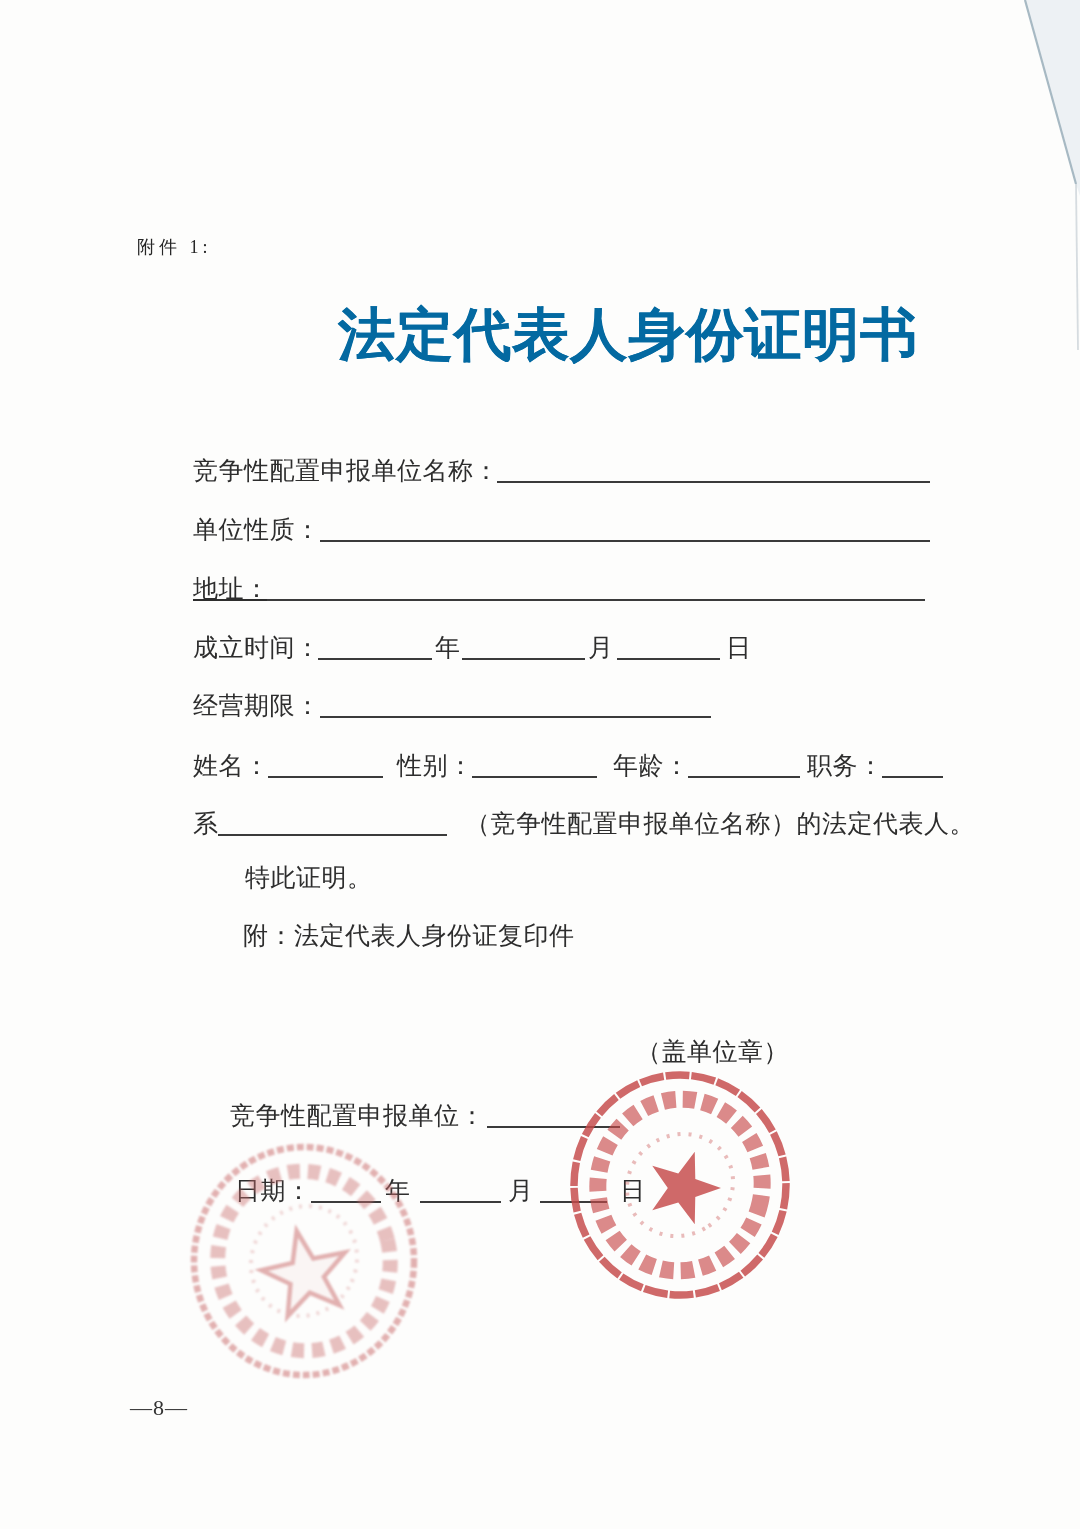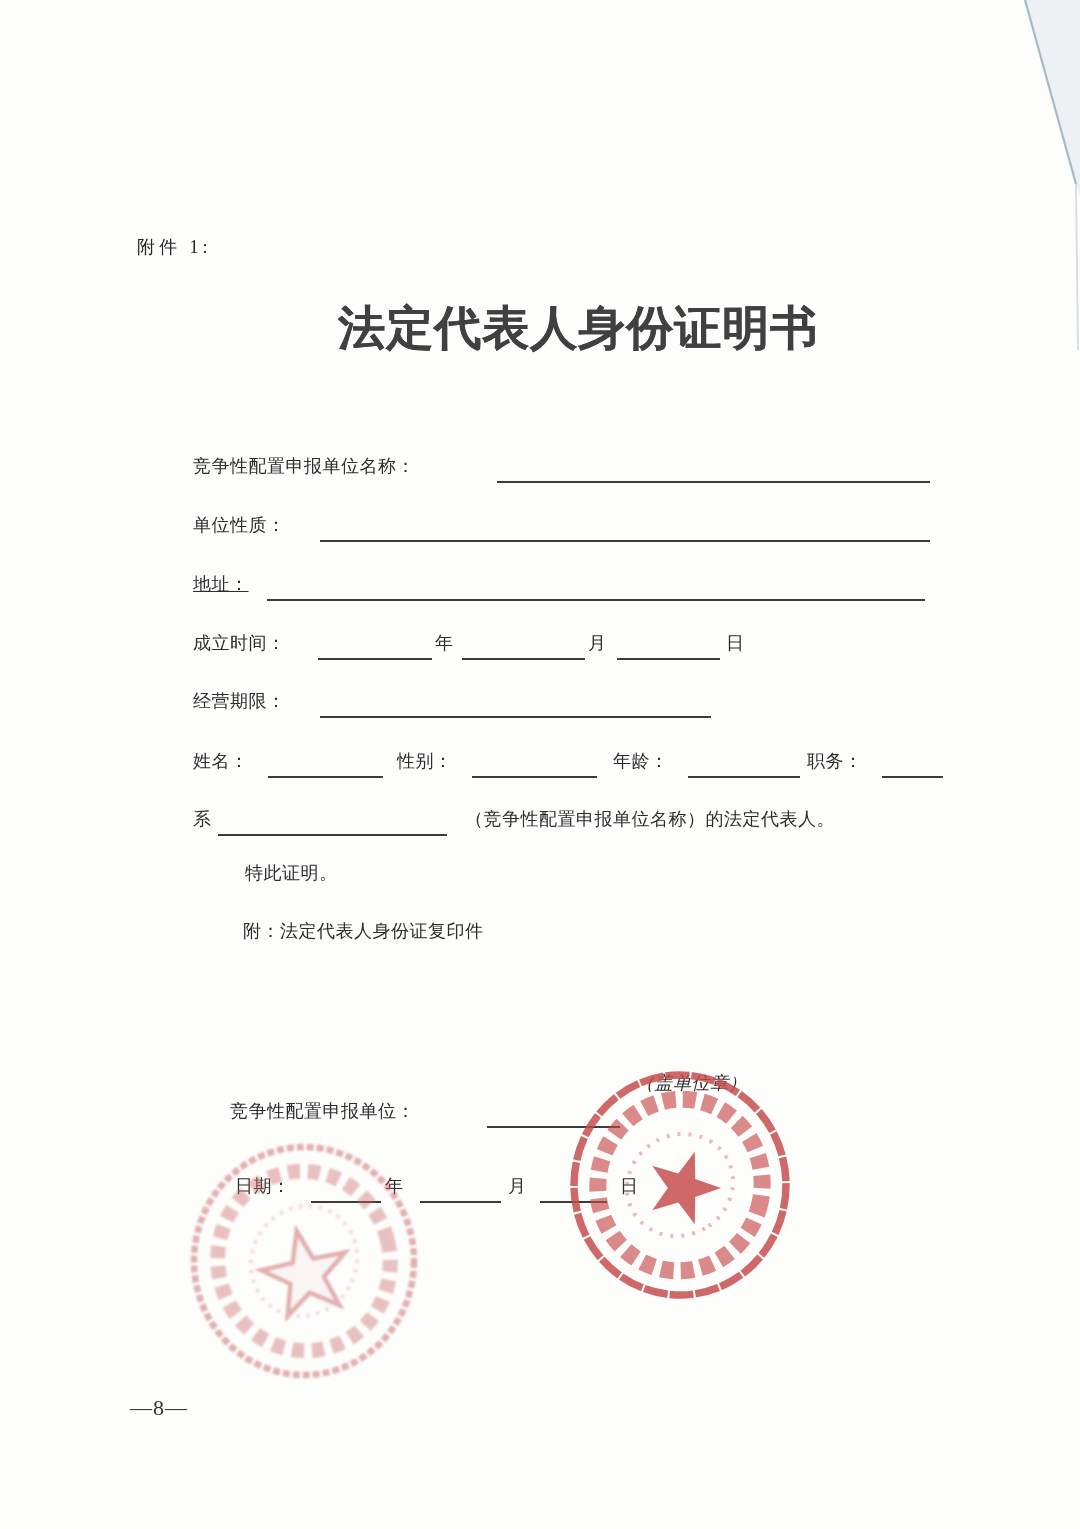--- a/index.html
+++ b/index.html
@@ -6,29 +6,29 @@
   html,body { width:1080px; }
   body { font-family:"Liberation Serif","DejaVu Serif",serif; background:#e8e8e8; }
 
   .page {
     position:relative; width:1080px; height:1529px;
     background:#fdfdfc; overflow:hidden;
   }
 
   
   .t {
-    position:absolute; font-size:18px; color:#2d2d2d;
+    position:absolute; font-size:25px; color:#2d2d2d;
     white-space:nowrap; line-height:1.25; letter-spacing:0.5px;
   }
   
   .bl { position:absolute; height:0; border-bottom:2px solid #3b3b3b; }
 
   .attach { font-size:18px; letter-spacing:4px; color:#262626; }
   .title  {
-    font-size:47px; font-weight:bold; color:#404040; letter-spacing:1px;
+    font-size:57px; font-weight:bold; color:#0369a1; letter-spacing:1px;
     text-shadow:0.6px 0 0 currentColor;
   }
   .pagenum { font-size:22px; letter-spacing:1px; color:#333; }
 
   .stamp { position:absolute; pointer-events:none; }
   .stamp-left  { left:179px; top:1131px; opacity:0.52; filter:blur(1.1px); }
   .stamp-right { left:555px; top:1060px; opacity:0.82; filter:blur(0.7px); }
 
   .corner { position:absolute; left:0; top:0; pointer-events:none; }
 </style>
@@ -79,21 +79,21 @@
   <div class="t" style="left:193px; top:808px;">系</div>
   <div class="bl" style="left:218px; top:834px; width:229px;"></div>
   <div class="t" style="left:465px; top:808px;">（竞争性配置申报单位名称）的法定代表人。</div>
 
   <div class="t" style="left:245px; top:862px;">特此证明。</div>
 
   <div class="t" style="left:243px; top:920px;">附：法定代表人身份证复印件</div>
 
   <div class="t" style="left:230px; top:1100px;">竞争性配置申报单位：</div>
   <div class="bl" style="left:487px; top:1126px; width:133px;"></div>
-  <div class="t" style="left:636px; top:1072px;font-style:italic;">（盖单位章）</div>
+  <div class="t" style="left:636px; top:1036px;">（盖单位章）</div>
 
   <div class="t" style="left:235px; top:1175px;text-align:right;">日期：</div>
   <div class="bl" style="left:311px; top:1201px; width:70px;"></div>
   <div class="t" style="left:385px; top:1175px;">年</div>
   <div class="bl" style="left:420px; top:1201px; width:81px;"></div>
   <div class="t" style="left:508px; top:1175px;">月</div>
   <div class="bl" style="left:540px; top:1201px; width:67px;"></div>
   <div class="t" style="left:620px; top:1175px;">日</div>
 
   <svg class="stamp stamp-left" width="250" height="260" viewBox="0 0 250 260">

